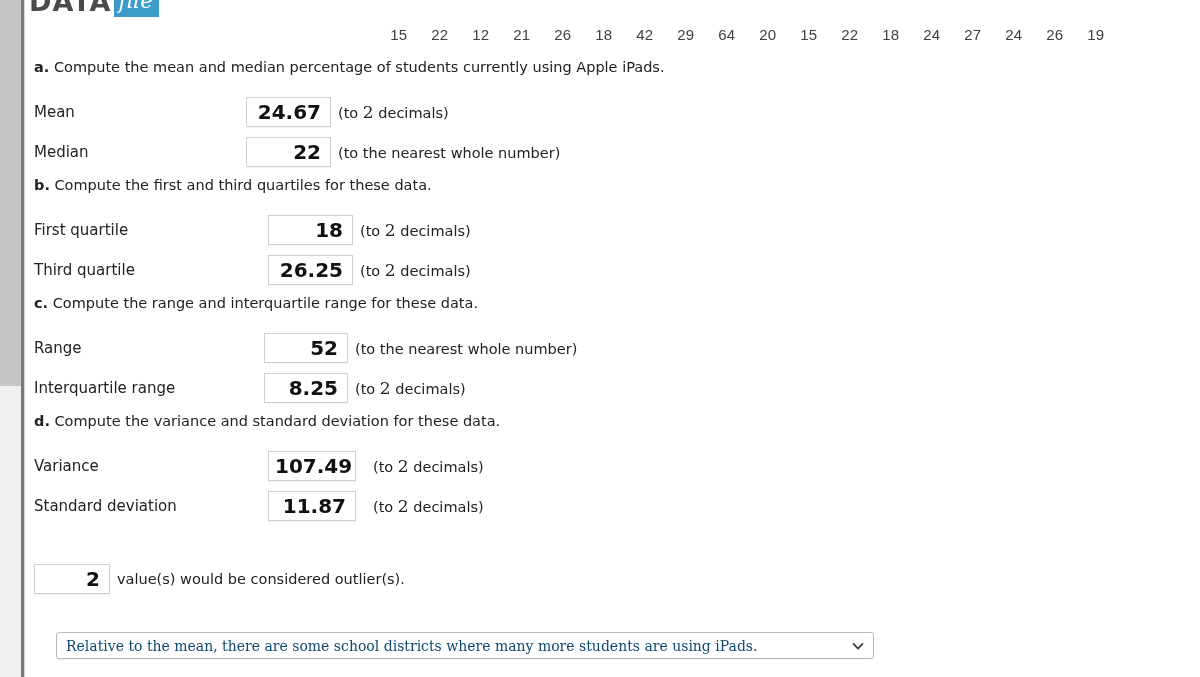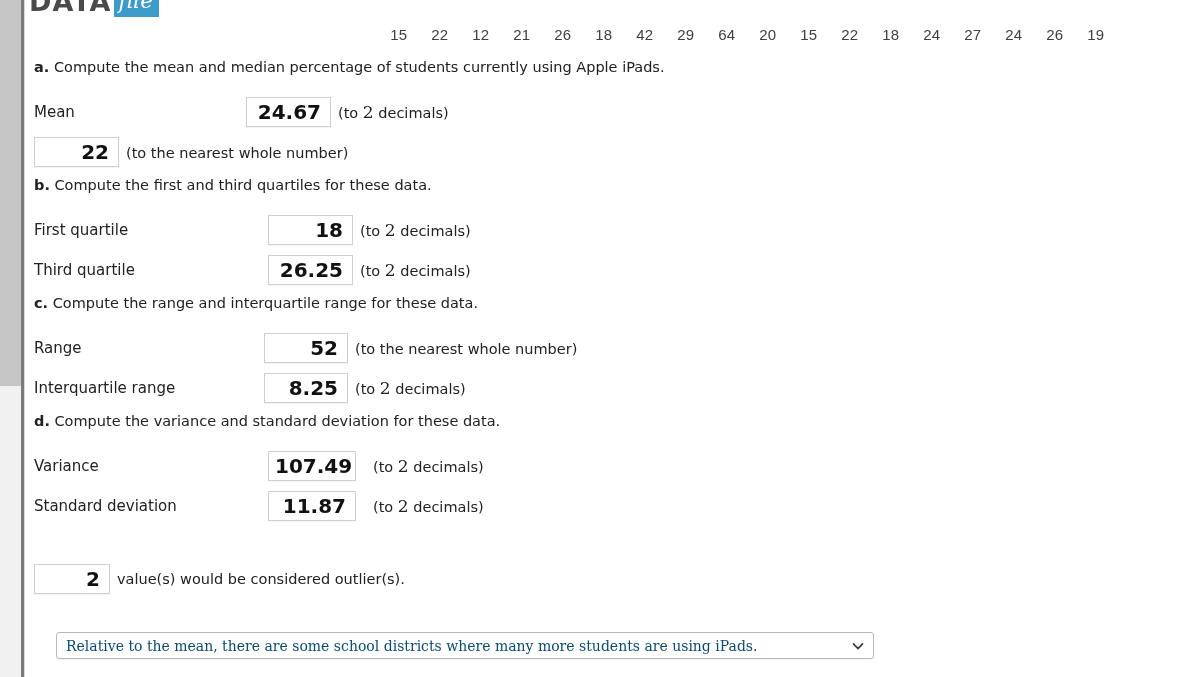--- a/index.html
+++ b/index.html
@@ -214,20 +214,21 @@
 
   <div class="prompt" style="top:59px;">
     <span class="letter">a.</span><span> Compute the mean and median percentage of students currently using Apple iPads.</span>
   </div>
   <div class="answer-row" style="left:8px; top:97px;">
     <span class="row-label" style="width:212px;">Mean</span>
     <span class="field" style="width:85px;">24.67</span>
     <span class="hint"><span>(to </span><span class="numtok">2</span><span> decimals)</span></span>
   </div>
   <div class="answer-row" style="left:8px; top:137px;">
+    <span class="row-label" style="width:212px;">Median</span>
     <span class="field" style="width:85px;">22</span>
     <span class="hint"><span>(to the nearest whole number)</span><span class="numtok"></span><span></span></span>
   </div>
 
   <div class="prompt" style="top:177px;">
     <span class="letter">b.</span><span> Compute the first and third quartiles for these data.</span>
   </div>
   <div class="answer-row" style="left:8px; top:215px;">
     <span class="row-label" style="width:234px;">First quartile</span>
     <span class="field" style="width:85px;">18</span>

